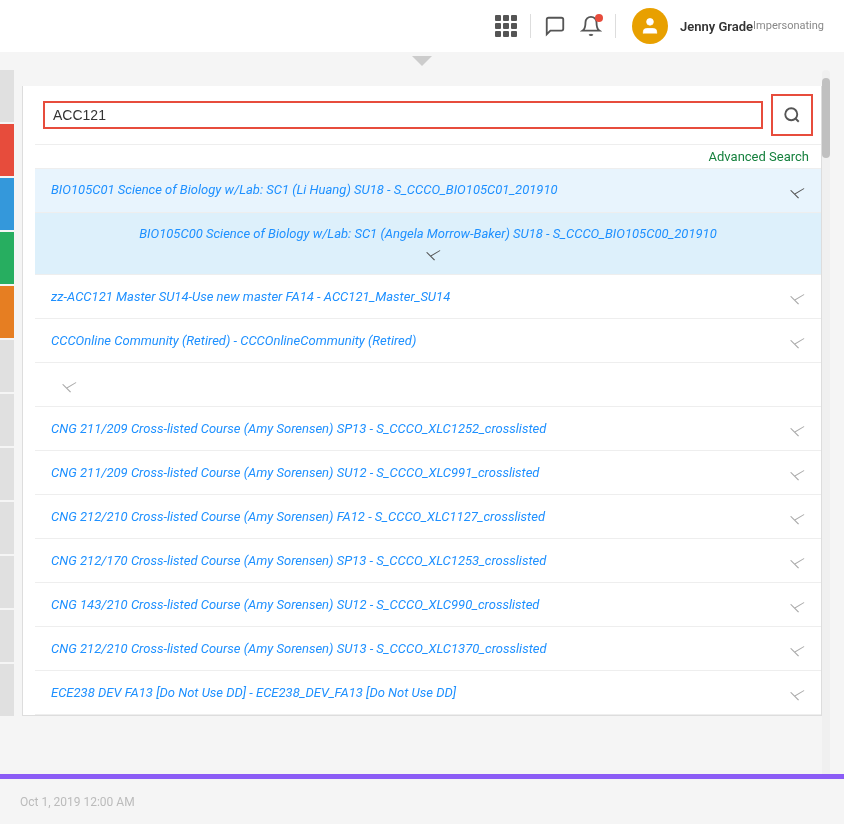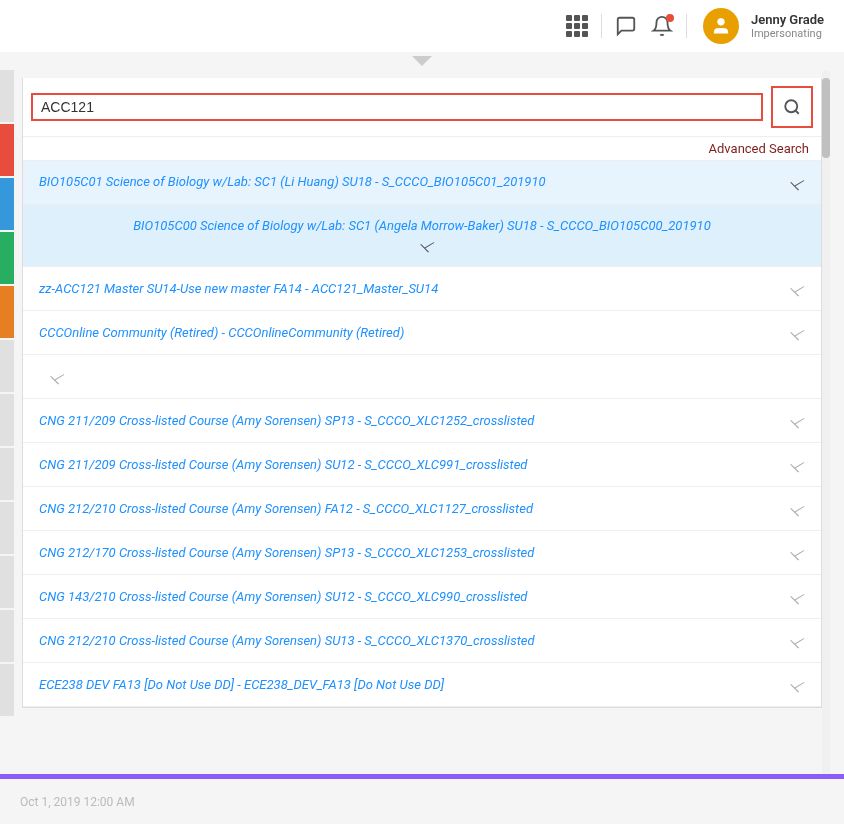--- a/index.html
+++ b/index.html
@@ -88,21 +88,20 @@
       border-radius: 50%;
       display: flex;
       align-items: center;
       justify-content: center;
       font-size: 18px;
       cursor: pointer;
     }
 
     .user-info {
       display: flex;
-      flex-direction: column;
       align-items: flex-start;
       cursor: pointer;
     }
 
     .user-name {
       font-size: 13px;
       font-weight: 600;
       color: #333;
     }
 
@@ -125,24 +124,25 @@
       height: 0;
       border-left: 10px solid transparent;
       border-right: 10px solid transparent;
       border-top: 10px solid #ccc;
     }
 
     
     .search-panel {
       background: #fff;
       width: 800px;
-      margin: 0 auto;
+      margin: 8px auto;
       border: 1px solid #ddd;
       border-top: none;
       position: relative;
+      padding-left: 12px;
     }
 
     .search-header {
       display: flex;
       align-items: center;
       padding: 8px;
       border-bottom: 1px solid #eee;
       gap: 0;
     }
 
@@ -181,21 +181,21 @@
     }
 
     .advanced-search-link {
       display: flex;
       justify-content: flex-end;
       padding: 4px 12px;
       border-bottom: 1px solid #eee;
     }
 
     .advanced-search-link a {
-      color: #7f1d1d;
+      color: #15803d;
       font-size: 13px;
       text-decoration: none;
       cursor: pointer;
     }
 
     
     .search-results {
       overflow-y: auto;
       font-style: italic;
     }

